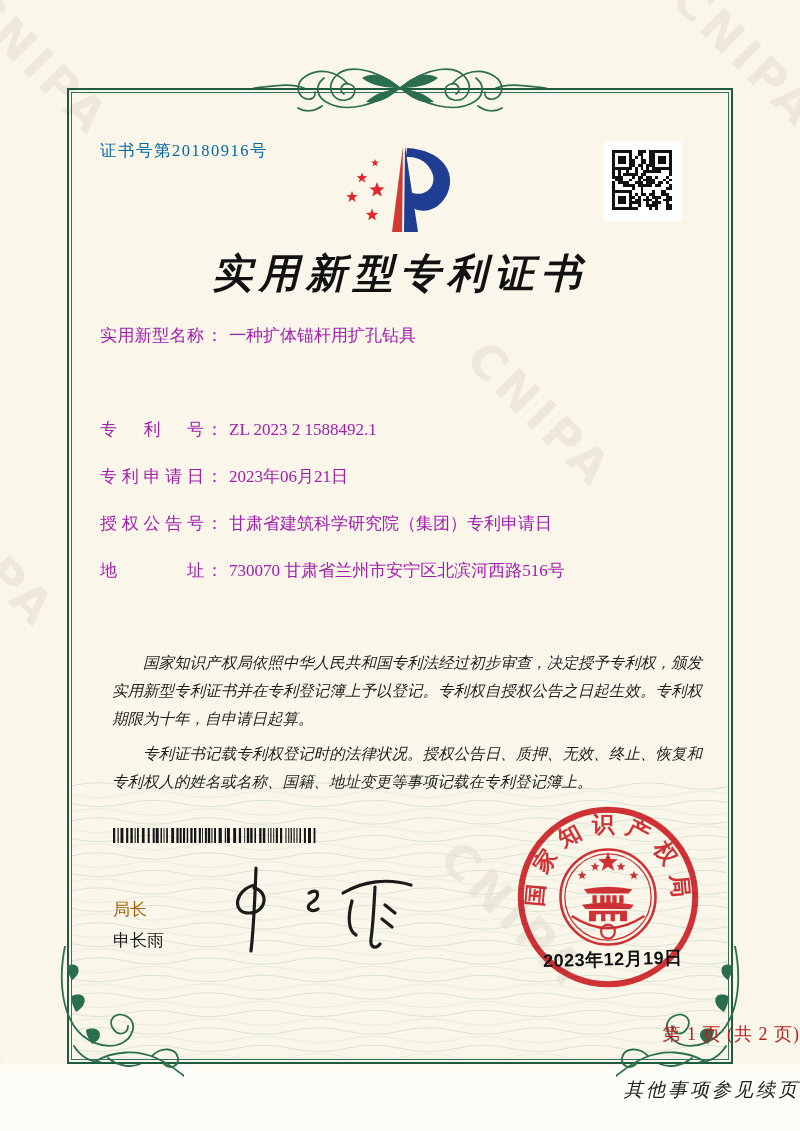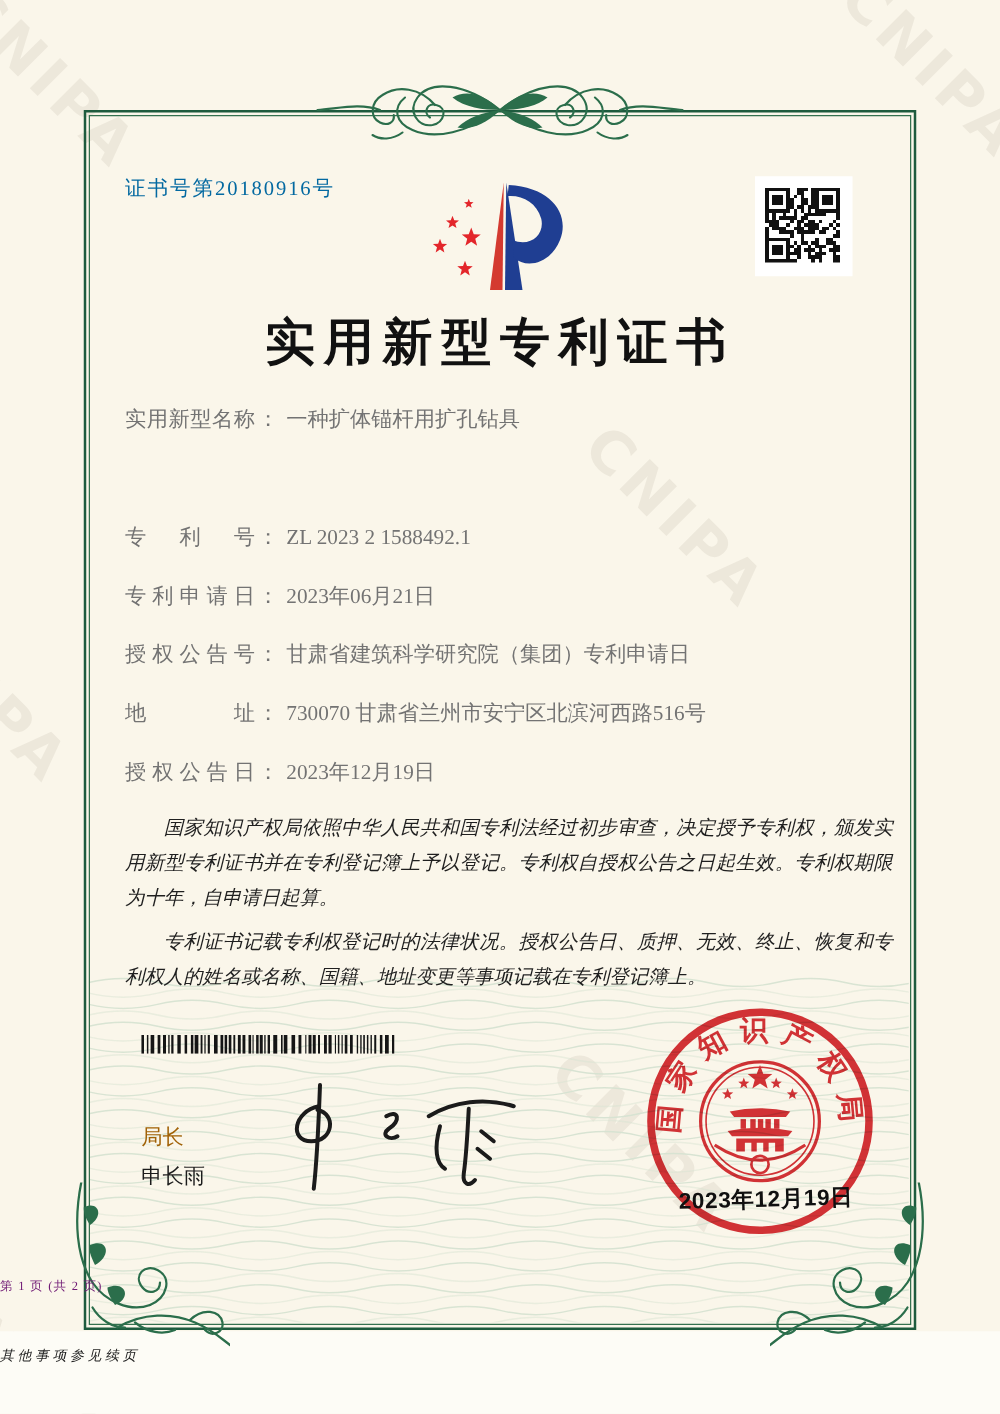--- a/index.html
+++ b/index.html
@@ -11,41 +11,41 @@
   .frame{position:absolute;left:67px;top:88px;width:662px;height:972px;
          border:2.5px solid #1E5B3E;z-index:2;}
   .frame-inner{position:absolute;inset:2px;border:1px solid #34714F;}
   .guilloche{position:absolute;left:71px;top:780px;width:656px;height:278px;z-index:1;}
   .bottom-strip{position:absolute;left:0;top:1065px;width:800px;height:66px;background:#FDFCF6;z-index:2;}
   .cert-no{position:absolute;left:100px;top:140px;font-size:16.5px;letter-spacing:1.5px;color:#0369a1;z-index:3;}
   .logo{position:absolute;left:338px;top:138px;width:124px;height:98px;z-index:3;}
   .qr-box{position:absolute;left:604px;top:141px;width:78px;height:80px;background:#fff;z-index:3;}
   .qr-box svg{position:absolute;left:8px;top:9px;}
   .title{position:absolute;left:0;top:246px;width:100%;text-align:center;font-size:40px;
-         font-weight:bold;letter-spacing:7px;color:#111;z-index:3;}
-  .row{position:absolute;left:100px;font-size:17px;color:#737373;z-index:3;white-space:nowrap;}
+         font-weight:bold;letter-spacing:7px;color:#111;z-index:3;font-style:italic;}
+  .row{position:absolute;left:100px;font-size:17px;color:#a21caf;z-index:3;white-space:nowrap;}
   .flabel{display:inline-block;width:104px;text-align:justify;text-align-last:justify;vertical-align:top;}
   .colon{display:inline-block;margin:0 6px 0 2px;}
   .paras{position:absolute;left:100px;top:649px;width:614px;font-size:15.5px;line-height:1.82;
          color:#1f1f1f;font-style:italic;text-align:justify;z-index:3;}
-  .paras p{margin:0 0 6px;text-indent:2em;}
+  .paras p{margin:0 12px 6px;text-indent:2em;}
   .barcode{position:absolute;left:113px;top:828px;z-index:3;}
   .signer-role{position:absolute;left:113px;top:898px;font-family:"Liberation Sans",sans-serif;
                font-size:17px;color:#a16207;z-index:3;}
   .signer-name{position:absolute;left:113px;top:929px;font-family:"Liberation Sans",sans-serif;
                font-size:17px;color:#1c1c1c;z-index:3;}
   .signature{position:absolute;left:225px;top:863px;z-index:3;}
   .seal{position:absolute;left:513px;top:802px;width:190px;height:190px;z-index:4;
         mix-blend-mode:multiply;opacity:0.95;}
   .seal-date{position:absolute;left:543px;top:947px;width:160px;font-family:"Liberation Sans",sans-serif;
              font-size:18px;font-weight:600;color:#101010;transform:rotate(-1.5deg);
              letter-spacing:0.5px;z-index:5;}
-  .page-num{position:absolute;left:0;top:1022px;width:100%;text-align:left;font-size:10px;
-            color:#701a75;z-index:3;letter-spacing:1px;}
-  .note{position:absolute;left:0;top:1077px;width:100%;text-align:left;font-size:11px;
+  .page-num{position:absolute;left:0;top:1022px;width:100%;text-align:right;font-size:18px;
+            color:#b91c1c;z-index:3;letter-spacing:1px;}
+  .note{position:absolute;left:0;top:1077px;width:100%;text-align:right;font-size:19px;
         font-style:italic;letter-spacing:3px;color:#222;z-index:3;}
   .ornament{position:absolute;z-index:3;}
 </style>
 </head>
 <body>
 
 <div class="page">
 
   <div class="wm" style="left:-8px;top:-22px">CNIPA</div>
   <div class="wm" style="left:700px;top:-30px">CNIPA</div>
@@ -421,23 +421,20 @@
   </div>
   <div class="row" style="top:465px">
     <span class="flabel">专利申请日</span><span class="colon">：</span><span class="fvalue">2023年06月21日</span>
   </div>
   <div class="row" style="top:512px">
     <span class="flabel">授权公告号</span><span class="colon">：</span><span class="fvalue">甘肃省建筑科学研究院（集团）专利申请日</span>
   </div>
   <div class="row" style="top:559px">
     <span class="flabel">地址</span><span class="colon">：</span><span class="fvalue">730070 甘肃省兰州市安宁区北滨河西路516号</span>
   </div>
-  <div class="row" style="top:606px">
-    <span class="flabel">授权公告日</span><span class="colon">：</span><span class="fvalue">2023年12月19日</span>
-  </div>
 
   <div class="paras">
     <p>国家知识产权局依照中华人民共和国专利法经过初步审查，决定授予专利权，颁发实用新型专利证书并在专利登记簿上予以登记。专利权自授权公告之日起生效。专利权期限为十年，自申请日起算。</p>
     <p>专利证书记载专利权登记时的法律状况。授权公告日、质押、无效、终止、恢复和专利权人的姓名或名称、国籍、地址变更等事项记载在专利登记簿上。</p>
   </div>
 
   <svg class="barcode" width="204" height="15" viewBox="0 0 204 15">
     <g id="barcode-bars" fill="#151515">
         <rect x="0.0" y="0" width="2.2" height="15"></rect>
         <rect x="4.5" y="0" width="1.2" height="15"></rect>

